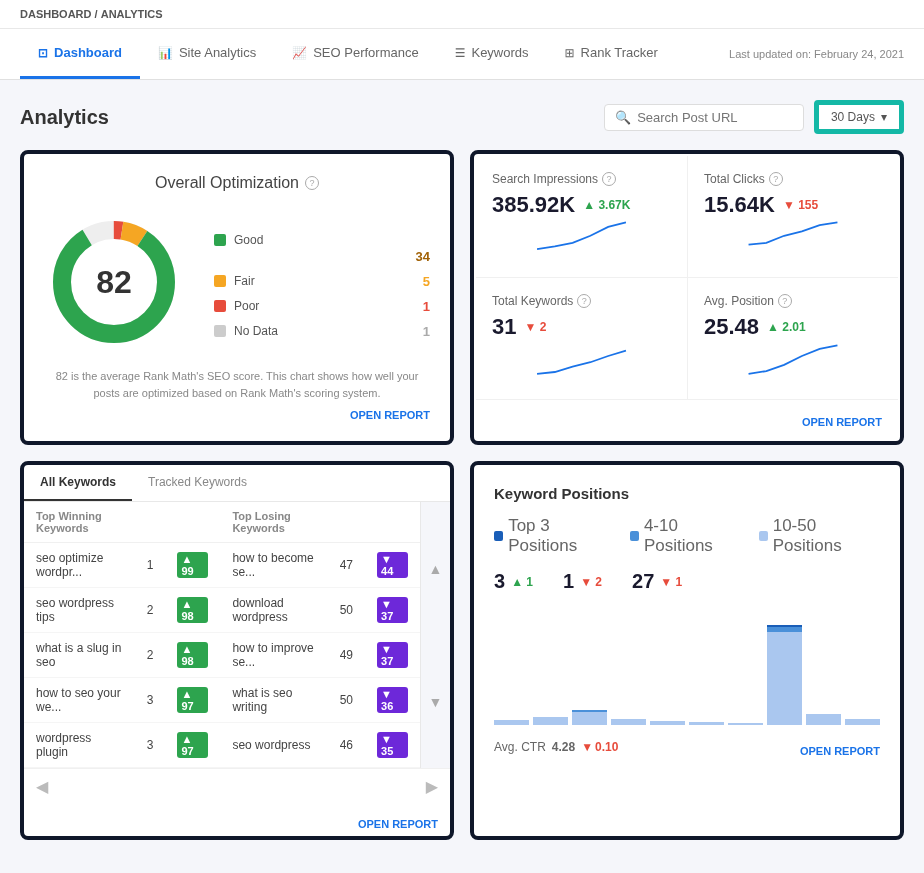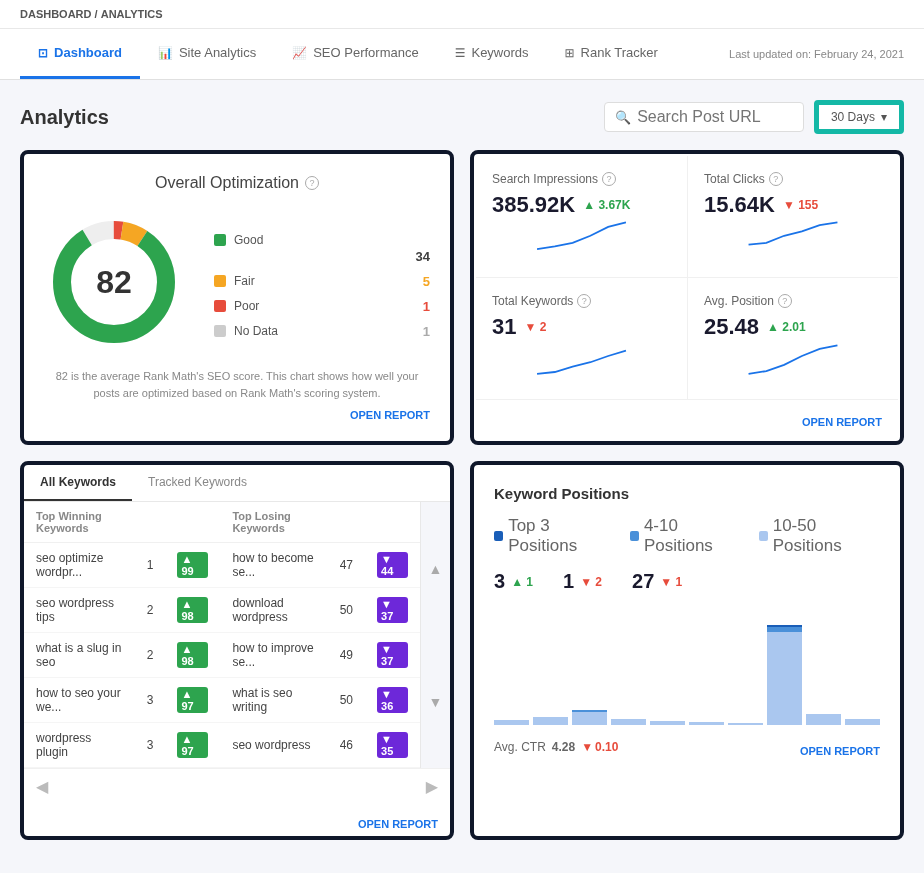--- a/index.html
+++ b/index.html
@@ -13,40 +13,40 @@
     .tab { padding: 16px 18px; font-size: 13px; color: #666; cursor: pointer; border-bottom: 3px solid transparent; display: flex; align-items: center; gap: 6px; }
     .tab.active { color: #1a73e8; border-bottom-color: #1a73e8; font-weight: 600; }
     .tab-icon { font-size: 12px; }
     .last-updated { font-size: 11px; color: #888; }
 
     .main { padding: 20px; }
     .page-header { display: flex; justify-content: space-between; align-items: center; margin-bottom: 16px; }
     .page-title { font-size: 20px; font-weight: 600; color: #333; }
     .header-controls { display: flex; gap: 10px; align-items: center; }
     .search-box { display: flex; align-items: center; border: 1px solid #ddd; border-radius: 4px; padding: 5px 10px; background: #fff; gap: 6px; width: 200px; }
-    .search-box input { border: none; outline: none; font-size: 16px; color: #555; width: 100%; background: transparent; }
+    .search-box input { border: none; outline: none; font-size: 13px; color: #555; width: 100%; background: transparent; }
     .search-icon { color: #aaa; font-size: 13px; }
     .dropdown-btn { border: 5px solid #14b8a6; border-radius: 4px; padding: 5px 12px; background: #fff; font-size: 12px; cursor: pointer; display: flex; align-items: center; gap: 6px; color: #555; }
 
     .grid-2 { display: grid; grid-template-columns: 1fr 1fr; gap: 16px; }
 
     .card { background: #fff; border-radius: 8px; border: 4px solid #0f172a; padding: 20px; }
 
     
     .opt-card { }
     .opt-title { text-align: center; font-size: 16px; color: #444; margin-bottom: 20px; display: flex; align-items: center; justify-content: center; gap: 6px; }
     .opt-body { display: flex; align-items: center; gap: 30px; }
     .donut-wrapper { position: relative; width: 140px; height: 140px; flex-shrink: 0; }
     .donut-center { position: absolute; top: 50%; left: 50%; transform: translate(-50%, -50%); font-size: 32px; font-weight: 700; color: #333; }
     .legend { flex: 1; }
     .legend-item { display: flex; justify-content: space-between; align-items: center; margin-bottom: 10px; gap: 8px; }
     .legend-dot { width: 12px; height: 12px; border-radius: 2px; flex-shrink: 0; }
     .legend-label { flex: 1; color: #555; font-size: 12px; }
     .legend-count { font-weight: 600; font-size: 13px; }
-    .count-green { color: #404040; margin-top: 33px; }
+    .count-green { color: #a16207; margin-top: 33px; }
     .count-orange { color: #f5a623; }
     .count-red { color: #e74c3c; }
     .count-gray { color: #aaa; }
     .opt-footer { margin-top: 16px; font-size: 11px; color: #888; text-align: center; line-height: 1.5; }
     .open-report { color: #1a73e8; font-size: 11px; cursor: pointer; font-weight: 600; text-align: right; display: block; margin-top: 8px; }
 
     
     .stats-card { display: grid; grid-template-columns: 1fr 1fr; gap: 0; }
     .stat-block { padding: 16px; border-bottom: 1px solid #f0f0f0; }
     .stat-block:nth-child(2n) { border-left: 1px solid #f0f0f0; }

